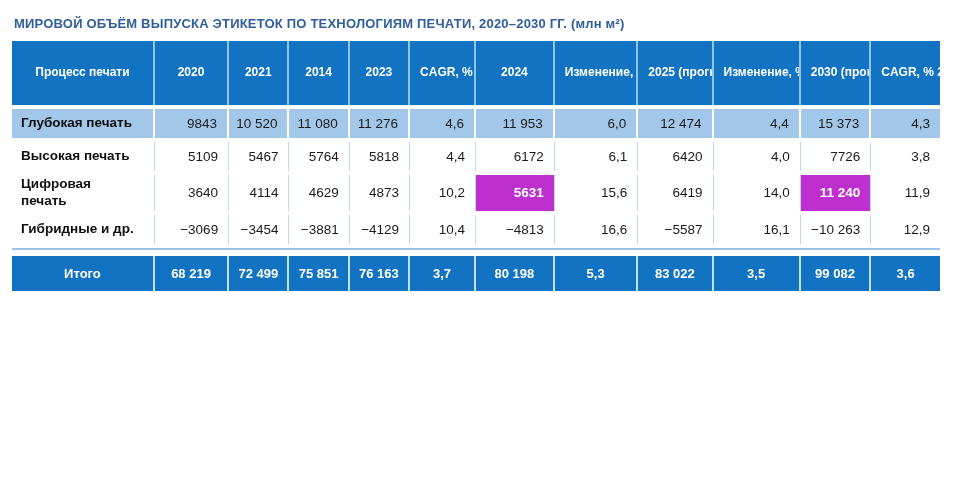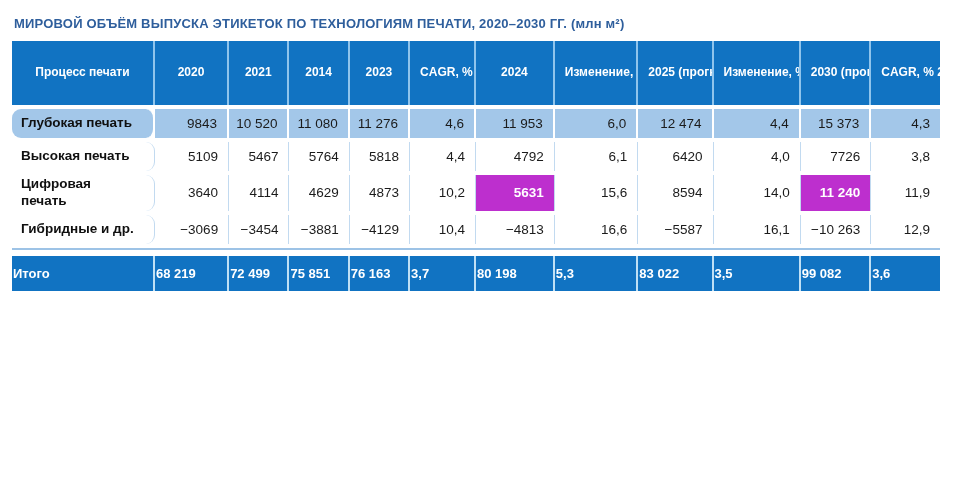--- a/index.html
+++ b/index.html
@@ -30,33 +30,33 @@
     border-right:2px solid #8FC4EC;
     white-space:normal;
   }
   thead th:last-child{border-right:none;}
   
   tbody td{height:27px;font-size:13.5px;color:#1b1b1b;}
   tbody td.num{text-align:right;padding-right:10px;}
   tbody td.lbl{
     text-align:left;padding-left:9px;padding-right:18px;
     font-weight:700;font-size:13.5px;color:#101010;
-    white-space:normal;line-height:1.25;border-radius:9px;
+    white-space:normal;line-height:1.25;
   }
   tr.light td{background:#A3C7E9;border-right:2px solid #ffffff;}
   tr.white td{background:#ffffff;border-right:1px solid #C2DAF0;}
   tr.light td:last-child,tr.white td:last-child{border-right:none;}
   td.hl{background:#BD2FCE !important;color:#ffffff !important;font-weight:700;}
   
   .table-rule{width:928px;height:2px;background:#9DC3E6;margin:0 0 6px 0;}
   
   table.total-tbl{border-spacing:0;}
   table.total-tbl td{
     background:#1173C2;color:#ffffff;font-weight:700;
-    font-size:13px;height:33px;
+    font-size:13px;text-align:center;height:33px;
     border-right:2px solid #BFE0F5;
   }
   table.total-tbl td:last-child{border-right:none;}
 </style>
 </head>
 <body>
 
 <div class="page">
   <h1 class="page-title">МИРОВОЙ ОБЪЁМ ВЫПУСКА ЭТИКЕТОК ПО ТЕХНОЛОГИЯМ ПЕЧАТИ, 2020–2030 ГГ. (млн м²)</h1>
 
@@ -106,37 +106,37 @@
           <td class="num">15 373</td>
           <td class="num">4,3</td>
         </tr>
         <tr class="white">
           <td class="lbl">Высокая печать</td>
           <td class="num">5109</td>
           <td class="num">5467</td>
           <td class="num">5764</td>
           <td class="num">5818</td>
           <td class="num">4,4</td>
-          <td class="num">4792</td>
+          <td class="num">6172</td>
           <td class="num">6,1</td>
           <td class="num">6420</td>
           <td class="num">4,0</td>
           <td class="num">7726</td>
           <td class="num">3,8</td>
         </tr>
         <tr class="white">
           <td class="lbl">Цифровая печать</td>
           <td class="num">3640</td>
           <td class="num">4114</td>
           <td class="num">4629</td>
           <td class="num">4873</td>
           <td class="num">10,2</td>
           <td class="num hl">5631</td>
           <td class="num">15,6</td>
-          <td class="num">8594</td>
+          <td class="num">6419</td>
           <td class="num">14,0</td>
           <td class="num hl">11 240</td>
           <td class="num">11,9</td>
         </tr>
         <tr class="white">
           <td class="lbl">Гибридные и др.</td>
           <td class="num">−3069</td>
           <td class="num">−3454</td>
           <td class="num">−3881</td>
           <td class="num">−4129</td>

